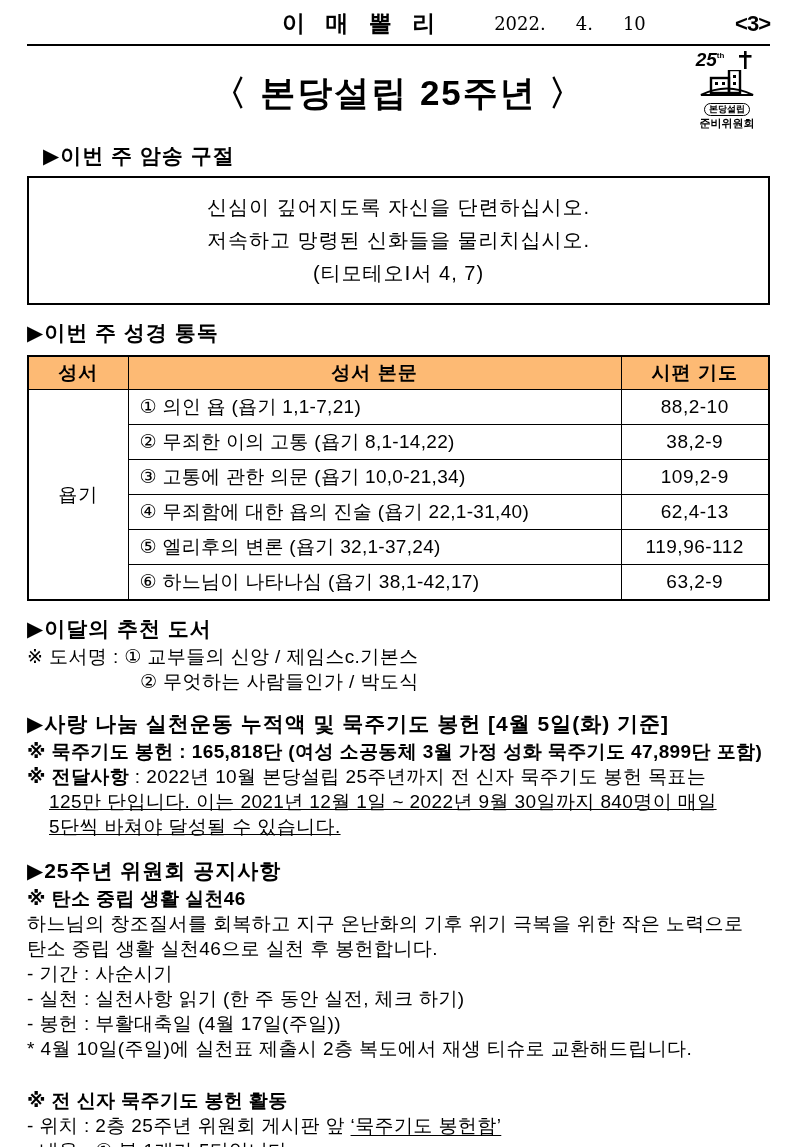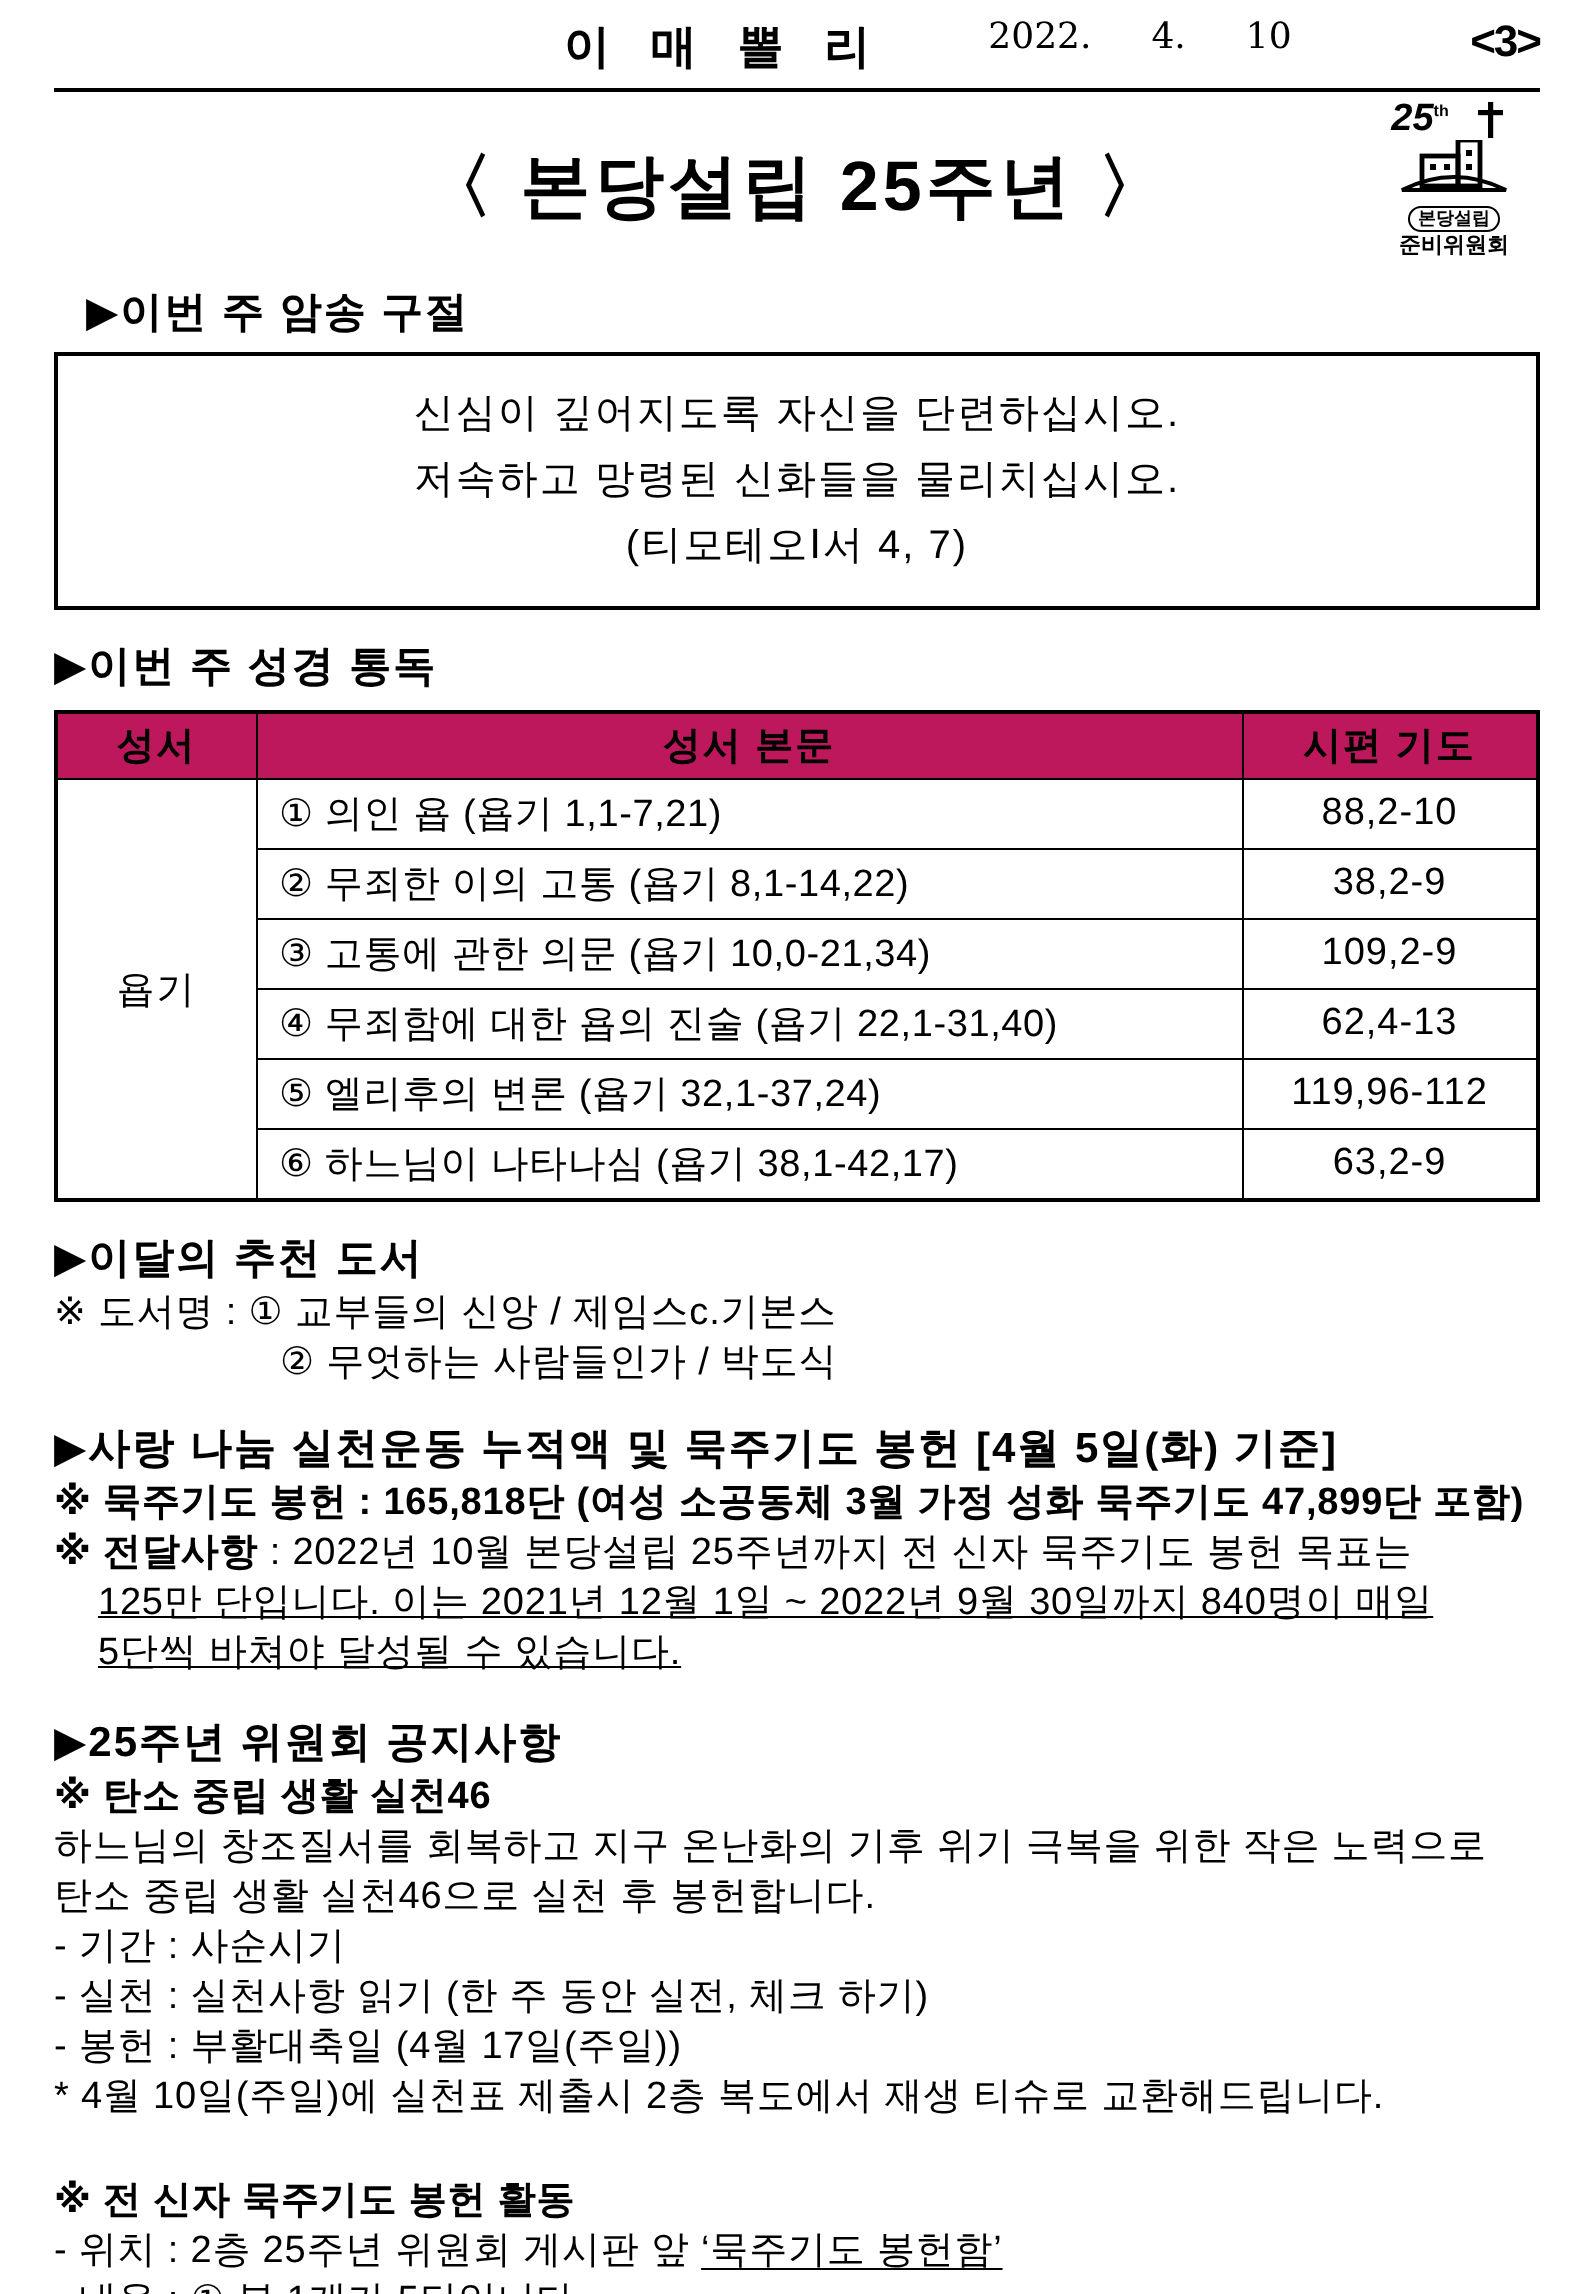--- a/index.html
+++ b/index.html
@@ -4,21 +4,21 @@
 <style>
   html,body{margin:0;padding:0;background:#fff;}
   body{
     width:797px;height:1147px;overflow:hidden;color:#000;
     font-family:"Liberation Sans","DejaVu Sans",sans-serif;
     -webkit-font-smoothing:antialiased;
   }
   .page{padding:8px 27px 0 27px;position:relative;width:743px;}
 
   
-  .hdr{display:flex;align-items:flex-start;border-bottom:2px solid #000;padding-bottom:5px;}
+  .hdr{display:flex;align-items:center;border-bottom:2px solid #000;padding-bottom:5px;}
   .hdr-title{margin-left:255px;font-weight:bold;font-size:23px;letter-spacing:7px;white-space:nowrap;}
   .hdr-date{margin-left:52px;font-family:"DejaVu Serif","Liberation Serif",serif;font-size:18px;display:flex;white-space:nowrap;}
   .hdr-date span{margin-right:30px;}
   .hdr-page{margin-left:auto;font-weight:bold;font-size:22px;letter-spacing:-1px;}
 
   
   .banner{position:relative;height:90px;margin-top:2px;}
   .banner-title{position:absolute;left:0;right:0;top:22px;text-align:center;font-weight:bold;font-size:35px;letter-spacing:2px;}
   .logo{position:absolute;right:2px;top:2px;width:82px;text-align:center;line-height:1;}
   .logo-top{display:flex;justify-content:center;align-items:flex-start;height:20px;}
@@ -31,21 +31,21 @@
   .sec-h{font-weight:bold;font-size:21px;letter-spacing:1px;}
 
   
   .verse-box{border:2px solid #000;margin-top:6px;padding:13px 10px;text-align:center;}
   .verse-line{font-size:20px;line-height:33px;letter-spacing:1px;}
 
   
   .bible{margin-top:8px;}
   table{width:100%;border-collapse:collapse;border:2px solid #000;table-layout:fixed;}
   th,td{border:1px solid #000;font-size:19px;}
-  th{background:#be185d;font-weight:bold;height:30px;letter-spacing:1px;}
+  th{background:#fdba74;font-weight:bold;height:30px;letter-spacing:1px;}
   col.c-book{width:100px;}
   col.c-psalm{width:148px;}
   td.cell-book{text-align:center;letter-spacing:1px;}
   td.cell-text{padding-left:11px;height:32px;letter-spacing:0.3px;}
   td.cell-psalm{text-align:center;letter-spacing:0.5px;}
 
   
   .tline{font-size:19px;line-height:25px;letter-spacing:0.4px;white-space:nowrap;}
   .bold{font-weight:bold;}
   .ind-books{padding-left:113px;}

